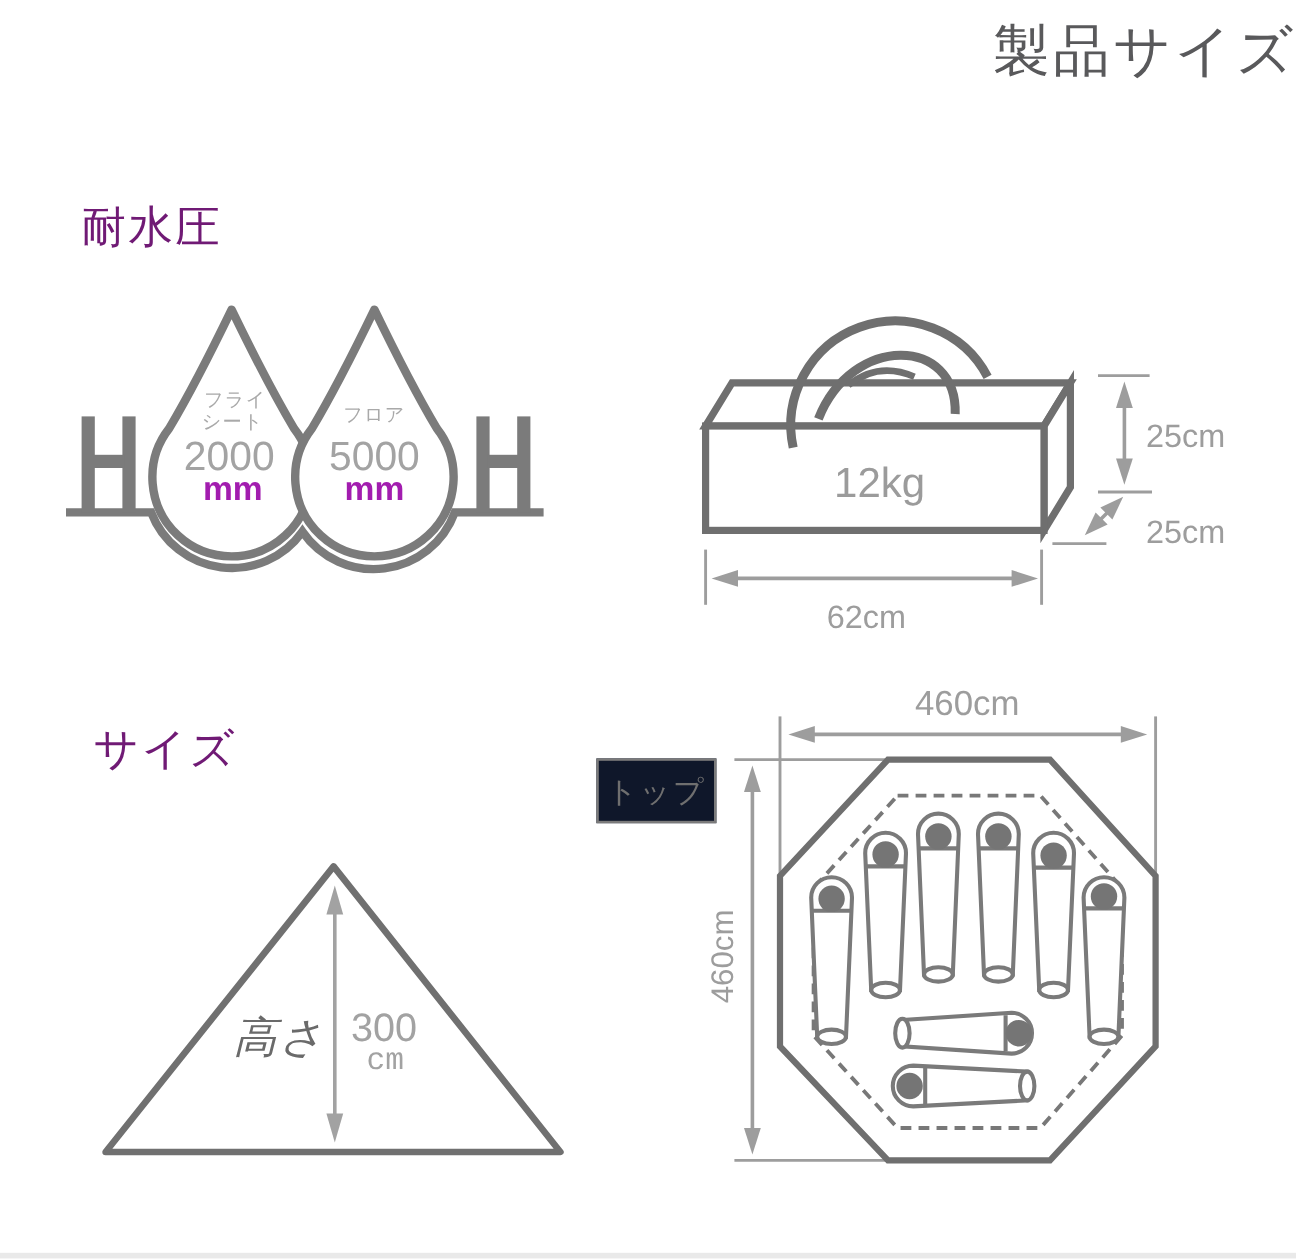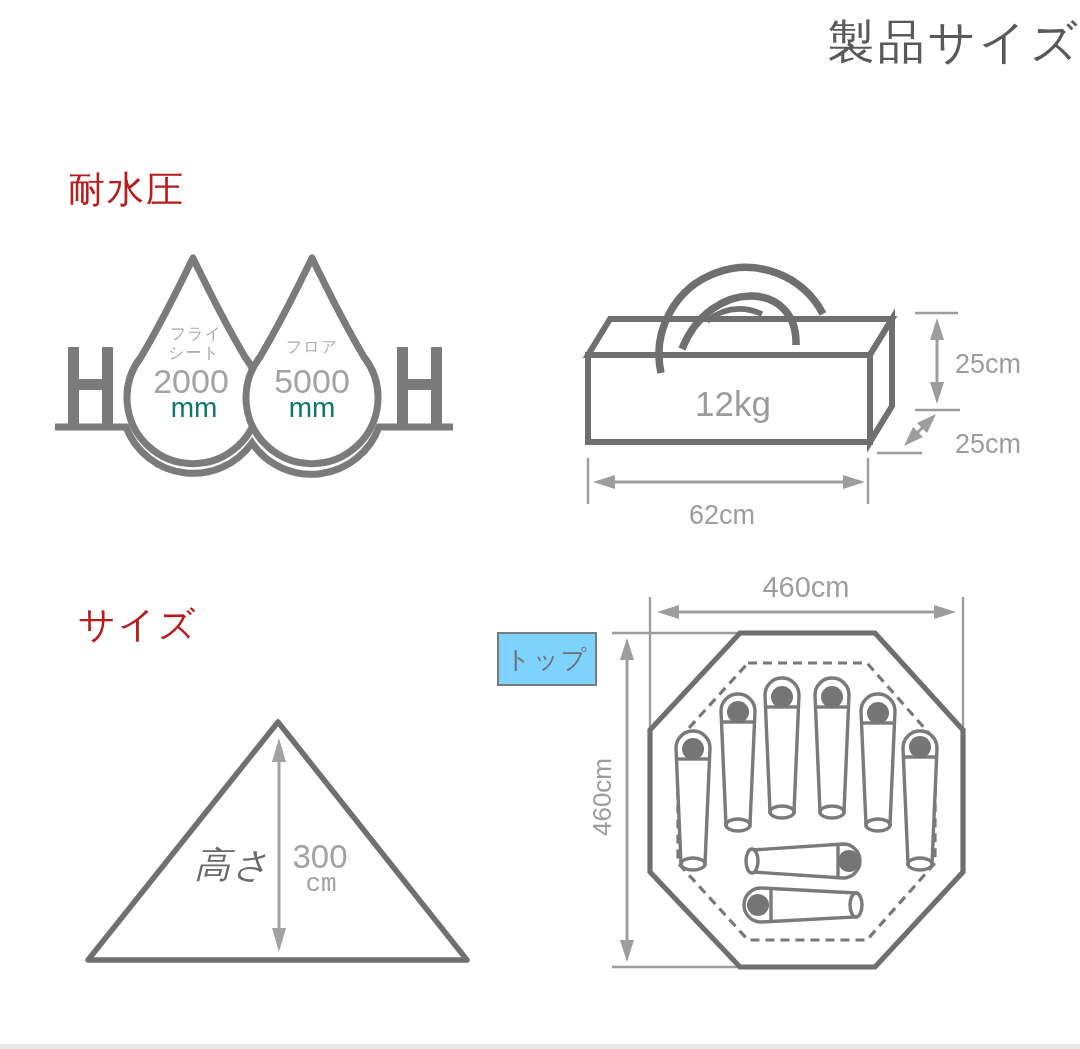--- a/index.html
+++ b/index.html
@@ -2,31 +2,31 @@
 <html><head>
 <meta charset="utf-8">
 <style>
   html,body{margin:0;padding:0;background:#ffffff;}
   #stage{position:relative;width:1080px;height:1049px;background:#ffffff;overflow:hidden;
          font-family:"Liberation Sans","DejaVu Sans",sans-serif;padding-left:44px;}
   .t{position:absolute;white-space:nowrap;line-height:1;}
   .c{transform:translate(-50%,-50%);}
   .rot{transform:translate(-50%,-50%) rotate(-90deg);}
   .title{font-size:47px;letter-spacing:3px;color:#59595b;font-weight:500;}
-  .heading{font-size:37px;letter-spacing:2px;color:#b91c1c;}
+  .heading{font-size:37px;letter-spacing:2px;color:#701a75;}
   .droplbl{font-size:16px;color:#a9a9a9;letter-spacing:1px;}
   .dropval{font-size:34px;color:#a3a3a3;}
-  .dropunit{font-size:28px;color:#0f766e;}
+  .dropunit{font-size:28px;color:#a21caf;font-weight:bold;}
   .dim{font-size:27px;color:#9d9d9d;}
   .dim-lg{font-size:29px;color:#9d9d9d;}
   .weight{font-size:35px;color:#9b9b9b;}
   .hlabel{font-size:36px;color:#6a6a6a;letter-spacing:2px;font-style:italic;}
   .hval{font-size:33px;color:#a2a2a2;}
   .hunit{font-size:26px;color:#a2a2a2;font-family:Liberation Mono, monospace;}
-  .label-box{position:absolute;border:2px solid #7b7b7b;background:#7dd3fc;display:flex;
+  .label-box{position:absolute;border:2px solid #7b7b7b;background:#0f172a;display:flex;
              align-items:center;justify-content:center;font-size:24px;color:#6f6f6f;letter-spacing:2px;}
   .bottom-strip{position:absolute;left:0;bottom:0;width:100%;height:5px;background:#e9e9e9;}
   svg{position:absolute;overflow:visible;}
 </style>
 </head>
 <body>
 
 <div id="stage">
 
   <div class="t title" style="right:43px;top:18px;">製品サイズ</div>

